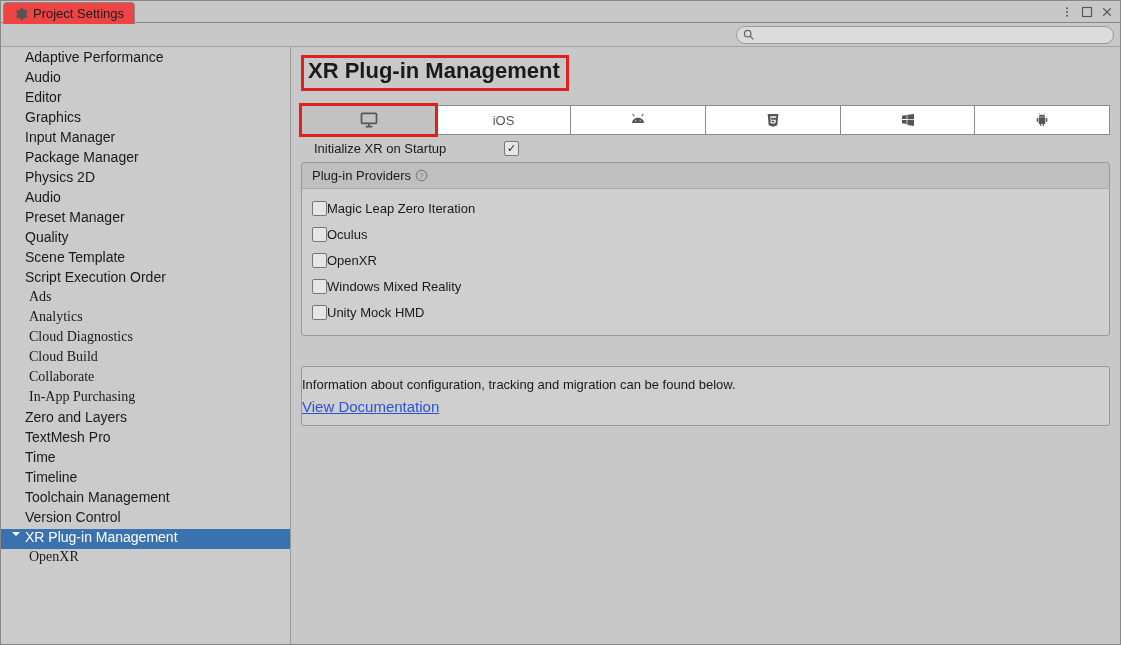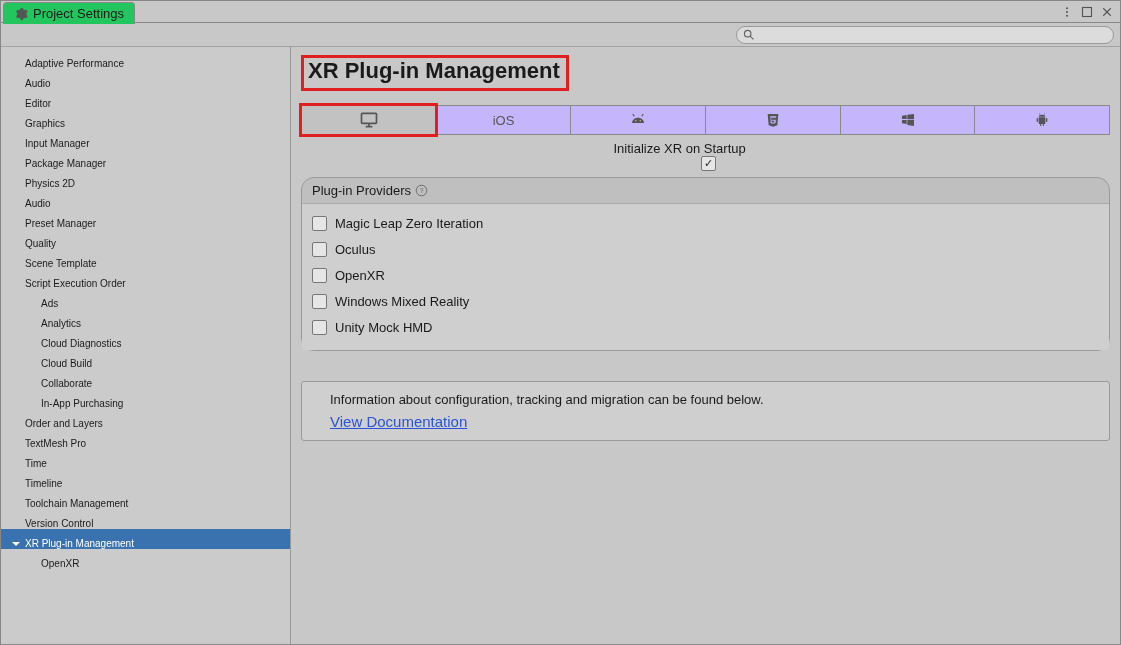--- a/index.html
+++ b/index.html
@@ -25,21 +25,21 @@
     display: flex;
     align-items: center;
     border-bottom: 1px solid #888;
     position: relative;
   }
   .tab-title {
     display: flex;
     align-items: flex-end;
     gap: 5px;
     padding: 3px 10px;
-    background: #22c55e;
+    background: #ef4444;
     border: 1px solid #888;
     border-bottom: none;
     border-top-left-radius: 4px;
     border-top-right-radius: 4px;
     height: 22px;
     margin-left: 2px;
     position: relative;
     top: 1px;
   }
   .title-controls {
@@ -83,28 +83,28 @@
   }
   .sidebar {
     width: 290px;
     background: #cbcbcb;
     border-right: 1px solid #999;
     overflow-y: auto;
     padding-top: 2px;
   }
   .side-item {
     display: flex;
-    align-items: flex-end;
+    align-items: flex-start;
     height: 20px;
     padding-left: 24px;
-    font-size: 10px;
+    font-size: 14px;
     cursor: default;
     white-space: nowrap;
   }
-  .side-item.indent1 { padding-left: 40px; }
+  .side-item.indent1 { padding-left: 28px; font-family: Liberation Serif, serif; }
   .side-item.selected {
     background: #3a72b0;
     color: #fff;
   }
   .side-item .arrow {
     margin-left: -14px;
     margin-right: 2px;
     width: 12px;
     display: inline-flex;
     color: #666;
@@ -129,21 +129,21 @@
     color: #1a1a1a;
   }
   .platform-tabs {
     display: flex;
     width: 100%;
     margin-bottom: 6px;
   }
   .ptab {
     flex: 1;
     height: 30px;
-    background: #c4b5fd;
+    background: #ffffff;
     border: 1px solid #8a8a8a;
     border-right: none;
     display: flex;
     align-items: center;
     justify-content: center;
     color: #4a4a4a;
     position: relative;
   }
   .ptab:last-child { border-right: 1px solid #8a8a8a; }
   .ptab.active {
@@ -152,37 +152,36 @@
   .ptab.highlight {
     outline: 3px solid #e02020;
     outline-offset: -1px;
     z-index: 2;
   }
   .row {
     display: flex;
     align-items: center;
     margin: 6px 7px;
     padding-left: 6px;
-    flex-direction: column;
   }
   .row-label { width: 190px; font-size: 13px; }
   .checkbox {
     width: 15px; height: 15px;
     border: 1px solid #777;
     background: #e6e6e6;
     border-radius: 2px;
     display: inline-flex;
     align-items: center;
     justify-content: center;
     font-size: 11px;
     color: #222;
   }
   .panel {
     border: 1px solid #999;
-    border-radius: 13px;
+    border-radius: 3px;
     background: #bfbfbf;
     margin-top: 6px;
   }
   .panel-header {
     padding: 5px 10px;
     font-size: 13px;
     display: flex;
     align-items: center;
     gap: 4px;
   }
@@ -193,29 +192,28 @@
   .plist {
     background: #cfcfcf;
     border-top: 1px solid #aaa;
     border-bottom-left-radius: 3px;
     border-bottom-right-radius: 3px;
     padding: 6px 10px 10px 10px;
   }
   .pitem {
     display: flex;
     align-items: center;
-    gap: 8px;
     min-height: 26px;
   }
   .footer-panel {
     border: 1px solid #999;
     border-radius: 3px;
     background: #cfcfcf;
     margin-top: 30px;
-    padding: 10px 28px;
+    padding: 10px 0;
   }
   .footer-panel .info { font-size: 13px; margin-bottom: 6px; }
   .footer-panel a {
     color: #2c52d8;
     text-decoration: underline;
     font-size: 15px;
   }
   svg { display: block; }
 </style>
 </head>
@@ -315,21 +313,21 @@
         <div class="side-item indent1">
           <span>Cloud Build</span>
         </div>
         <div class="side-item indent1">
           <span>Collaborate</span>
         </div>
         <div class="side-item indent1">
           <span>In-App Purchasing</span>
         </div>
         <div class="side-item">
-          <span>Order and Layers</span>
+          <span>Zero and Layers</span>
         </div>
         <div class="side-item">
           <span>TextMesh Pro</span>
         </div>
         <div class="side-item">
           <span>Time</span>
         </div>
         <div class="side-item">
           <span>Timeline</span>
         </div>

